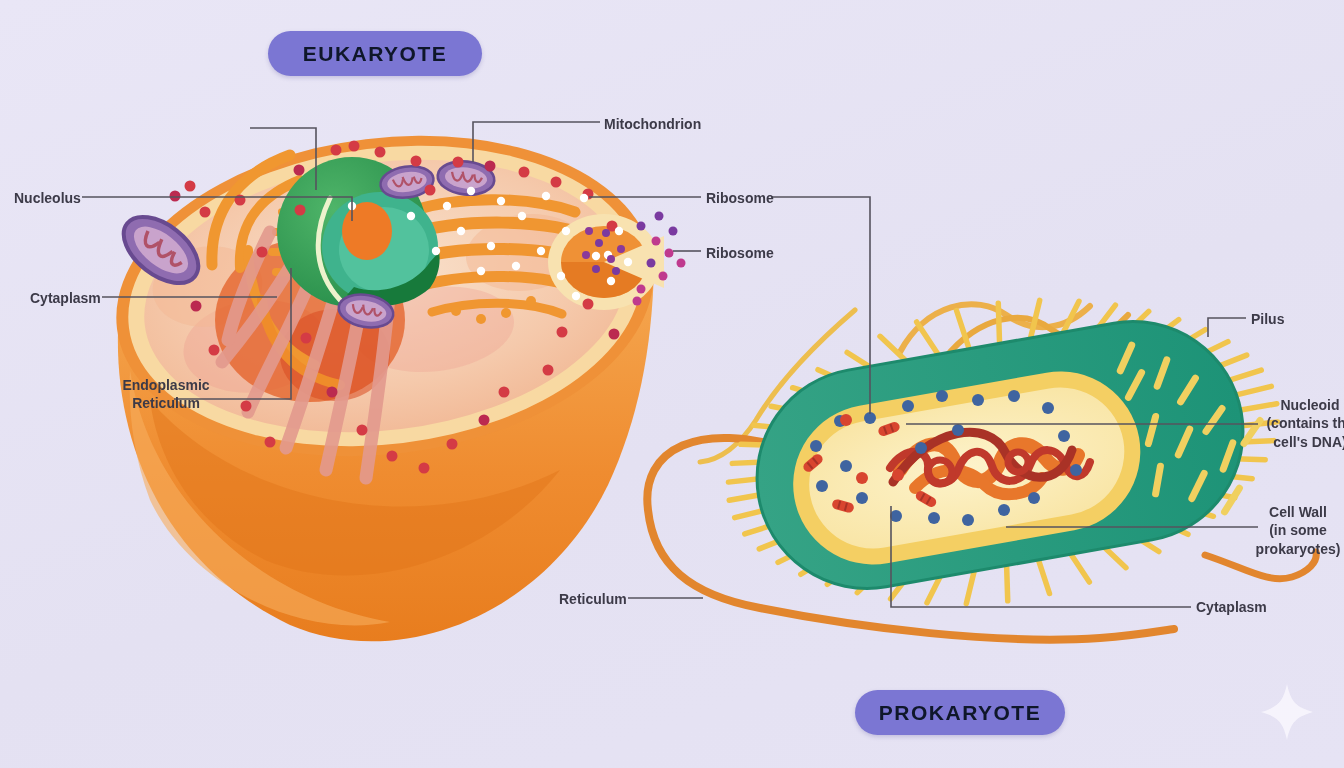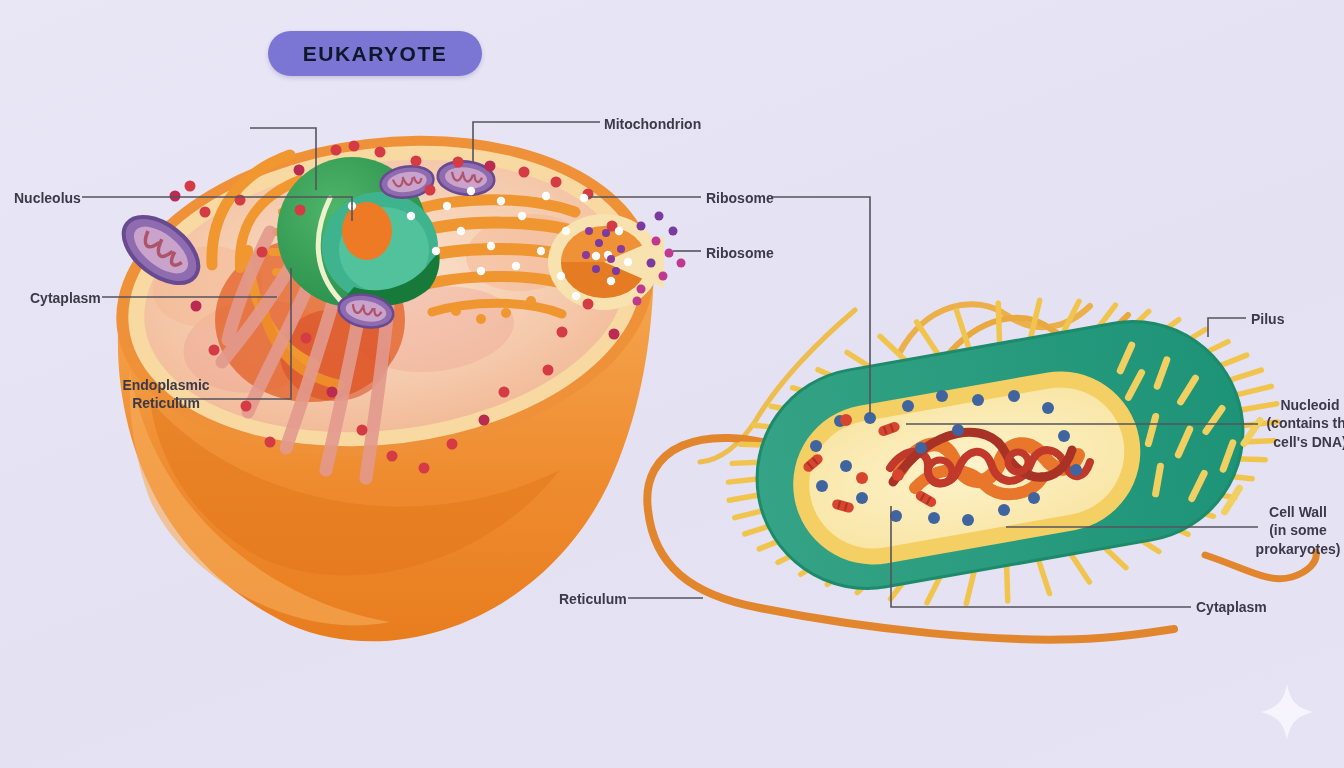--- a/index.html
+++ b/index.html
@@ -351,20 +351,23 @@
     <path d="M 1191 607 L 891 607 L 891 506"></path>
     <path d="M 628 598 L 703 598"></path>
   </g>
 
   <path d="M 1287 684 C 1291 702,1296 707,1313 712 C 1296 717,1291 722,1287 740 C 1283 722,1278 717,1261 712 C 1278 707,1283 702,1287 684 Z" fill="#f7f5fd" opacity="0.9"></path>
 </svg>
 
 <div class="badge" style="left:268px;top:31px;width:214px;height:45px;">
   <span>EUKARYOTE</span>
 </div>
+<div class="badge" style="left:855px;top:690px;width:210px;height:45px;">
+  <span>PROKARYOTE</span>
+</div>
 
 <div class="lbl" style="left:14px;top:189px;">Nucleolus</div>
 <div class="lbl" style="left:30px;top:289px;">Cytaplasm</div>
 <div class="lbl multi" style="left:72px;top:376px;width:100px;margin-left:44px;">
   <span>Endoplasmic</span><br>
   <span>Reticulum</span>
 </div>
 <div class="lbl" style="left:604px;top:115px;">Mitochondrion</div>
 <div class="lbl" style="left:706px;top:189px;">Ribosome</div>
 <div class="lbl" style="left:706px;top:244px;">Ribosome</div>

